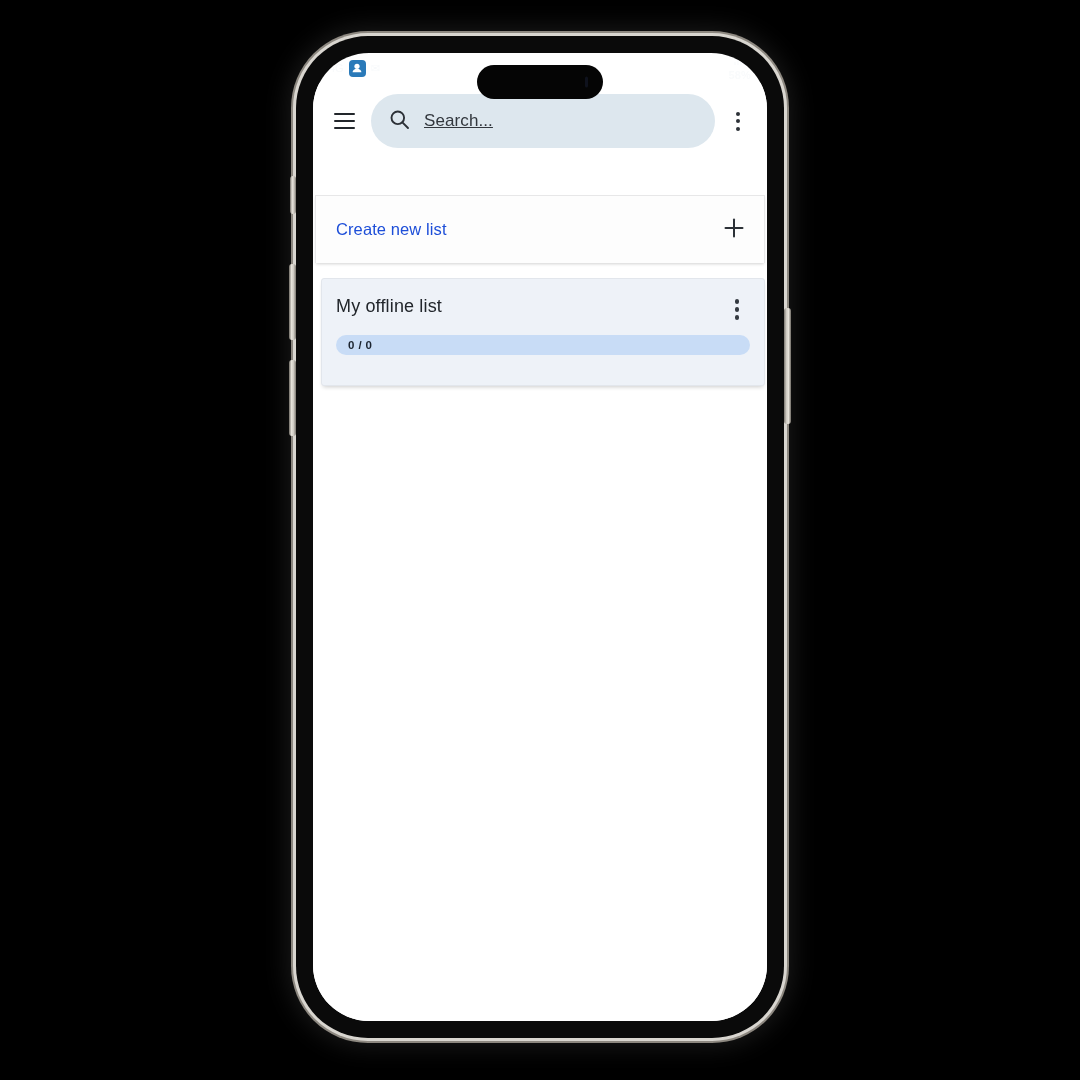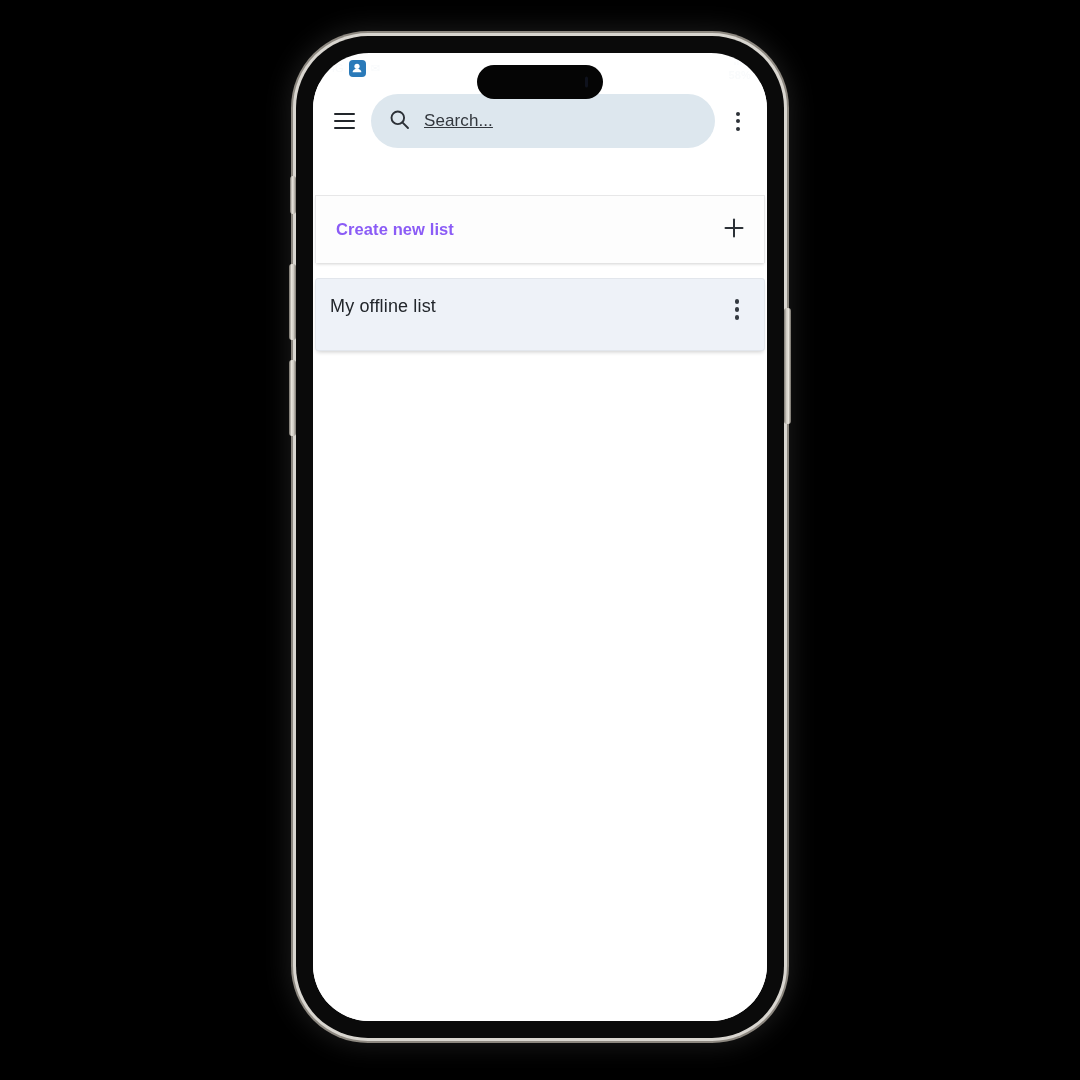--- a/index.html
+++ b/index.html
@@ -234,29 +234,28 @@
     border-bottom: none;
     display: flex;
     align-items: center;
     justify-content: space-between;
     padding: 0 18px 0 20px;
     box-shadow: 0 2px 3px -1px rgba(0,0,0,0.18);
     cursor: pointer;
   }
   #create-list-label {
     font-size: 16.5px;
-    color: #8b5cf6;
+    color: #1d4ed8;
     letter-spacing: 0.1px;
-    font-weight: bold;
   }
   #add-icon { display: block; }
 
   
   #list-card {
-    margin: 15px 2px 0 2px;
+    margin: 15px 2px 0 8px;
     background: #eef2f8;
     border: 1px solid #e2e6ec;
     border-radius: 3px;
     padding: 16px 14px 30px 14px;
     box-shadow: 0 3px 4px -2px rgba(0,0,0,0.20);
     cursor: pointer;
   }
   #list-card-head {
     display: flex;
     align-items: flex-start;
@@ -388,19 +387,23 @@
 
         <div id="list-card" style="background: rgb(238, 242, 248);">
           <div id="list-card-head">
             <span id="list-card-title">My offline list</span>
             <span id="list-card-menu">
               <i></i>
                 <i></i>
                 <i></i>
             </span>
           </div>
+          <div id="progress-track" style="background: rgb(200, 220, 246);">
+            <div id="progress-fill" style="width: 0%; background: rgb(63, 127, 216);"></div>
+            <span id="progress-label">0 / 0</span>
+          </div>
         </div>
 
       </div>
 
     </div>
   </div>
 </div>
 
 </body></html>

